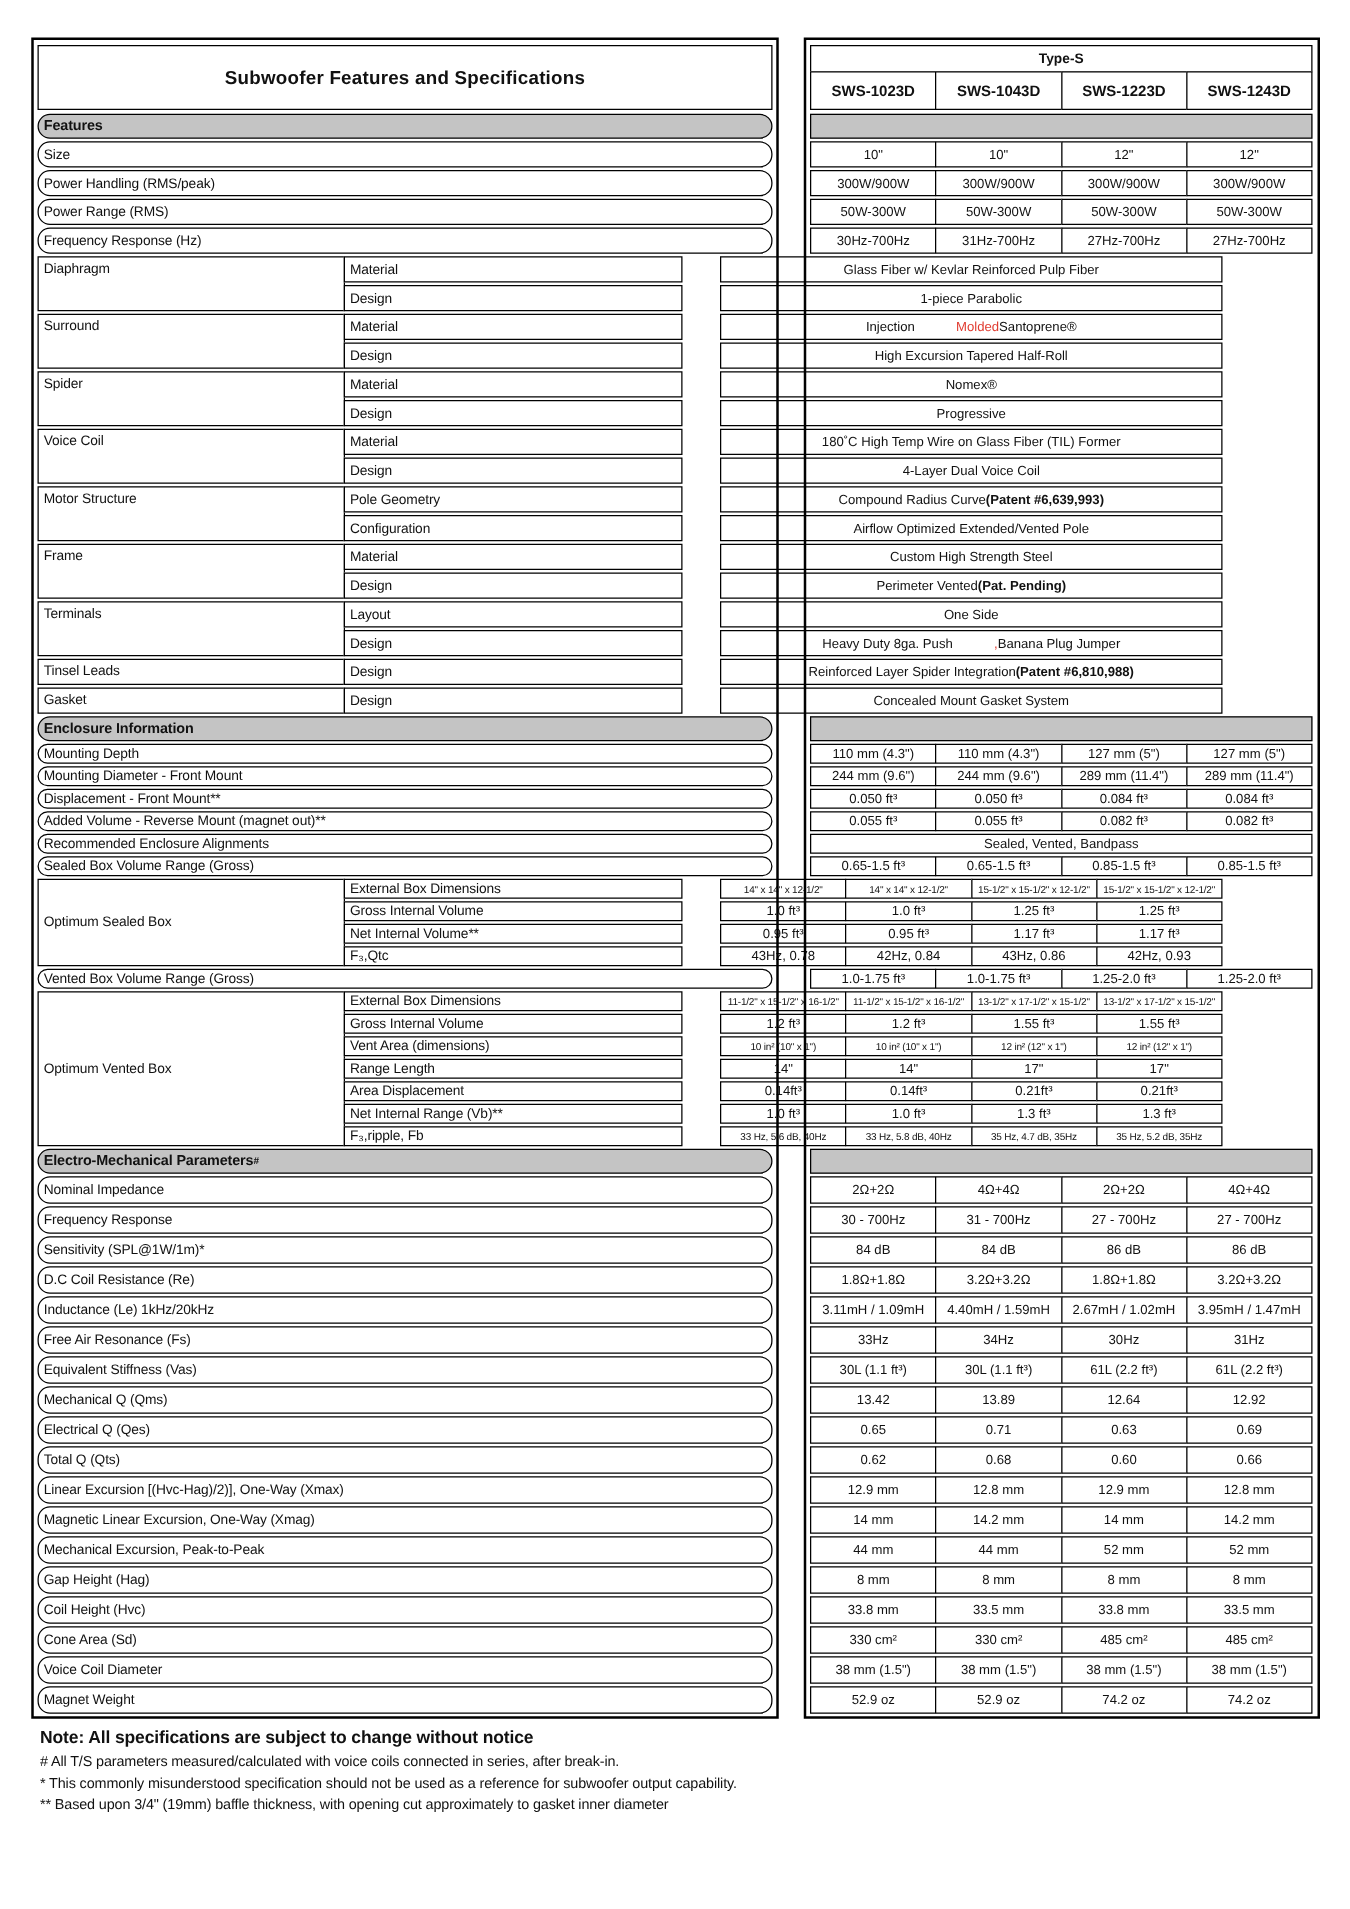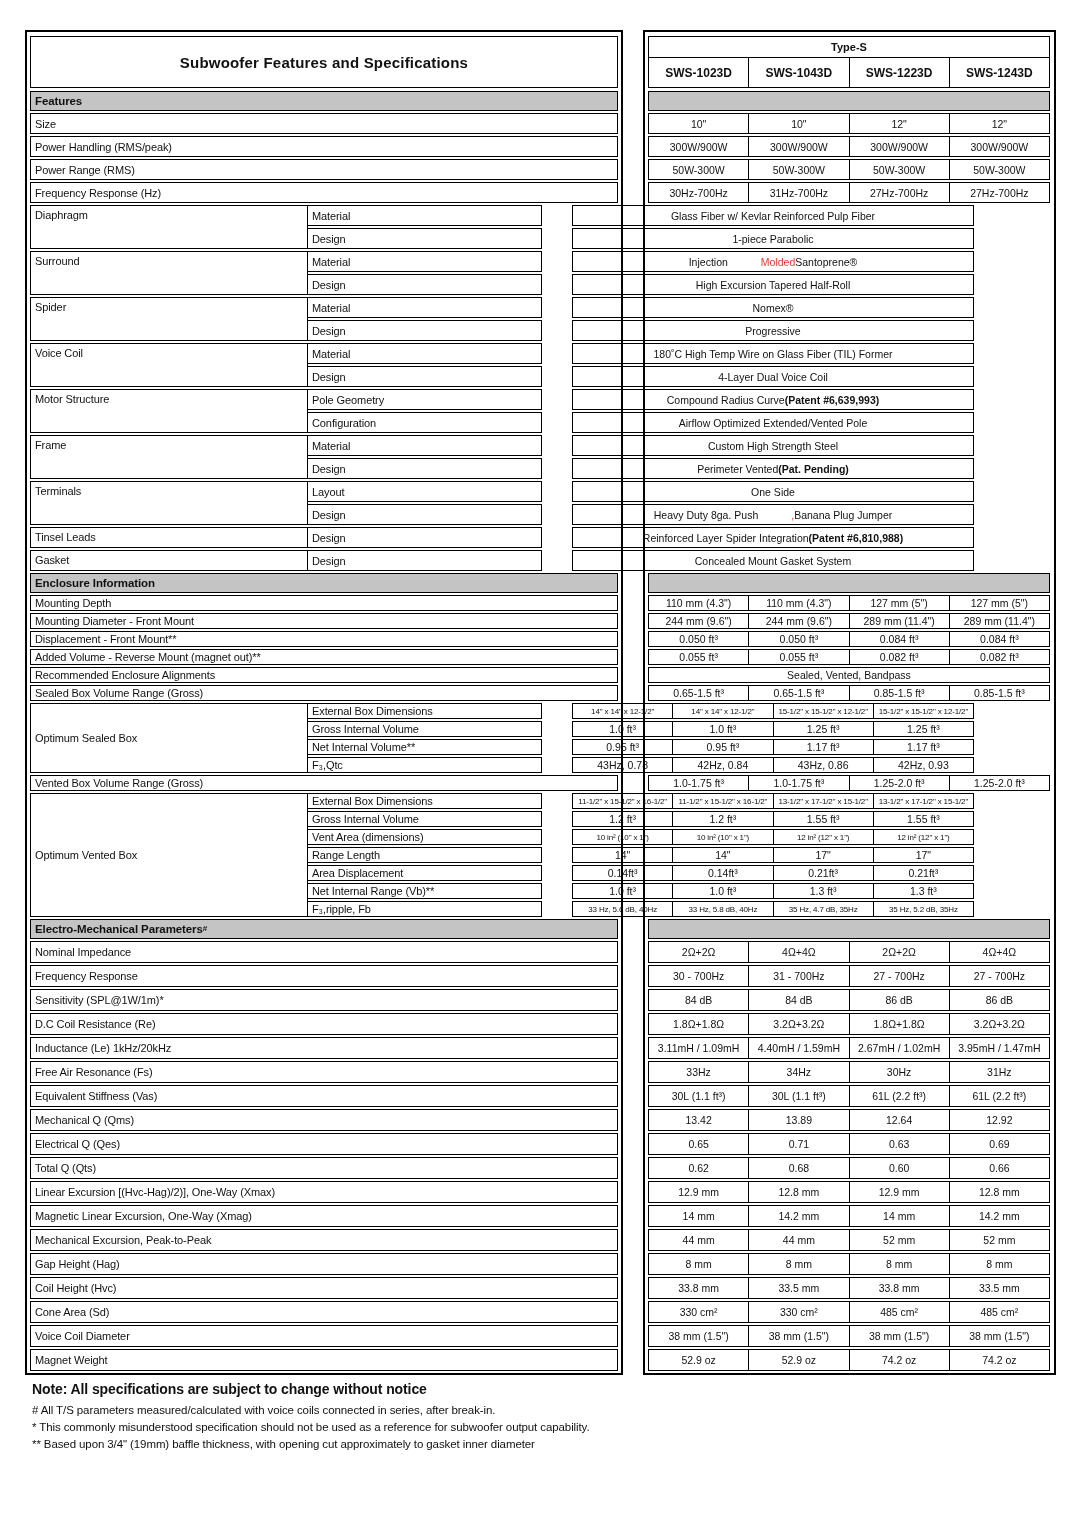--- a/index.html
+++ b/index.html
@@ -6,23 +6,23 @@
   body{width:1080px;height:1527px;font-family:"Liberation Sans",sans-serif;color:#111;-webkit-font-smoothing:antialiased;}
   .sheet{width:1020px;margin:0 auto;padding-top:36px;position:relative;}
   .tables{position:relative;}
   
   .frame{position:absolute;border:2px solid #000;pointer-events:none;top:-6px;bottom:-4px;}
   .frame-left{left:-5px;width:594px;}
   .frame-right{left:613px;right:-6px;}
   
   .cell{border:1px solid #000;box-sizing:border-box;display:flex;align-items:center;overflow:hidden;white-space:nowrap;background:#fff;}
   .label,.lmain,.sublabel{font-size:11px;padding-left:4px;letter-spacing:-0.1px;}
-  .lfull{width:588px;}
-  .lmain{width:278px;}
-  .sublabel{width:235px;margin-left:-1px;}
+  .lfull{width:588px;border-radius:10px;}
+  .lmain{width:246px;}
+  .sublabel{width:271px;margin-left:-1px;}
   .val{flex:1 1 0;justify-content:center;font-size:10.5px;}
   .val + .val{margin-left:-1px;}
   .sm{font-size:8px;letter-spacing:-0.15px;}
   .spanv{width:402px;flex:0 0 402px;justify-content:center;font-size:10.5px;}
   .red{color:#e03c31;margin-left:33px;}
   .b{font-weight:bold;}
   sup{font-size:8px;line-height:0;vertical-align:super;}
   .gap{width:30px;flex:0 0 30px;}
   .trow{display:flex;margin-bottom:2px;align-items:stretch;}
   .group{display:flex;margin-bottom:2px;align-items:stretch;}

